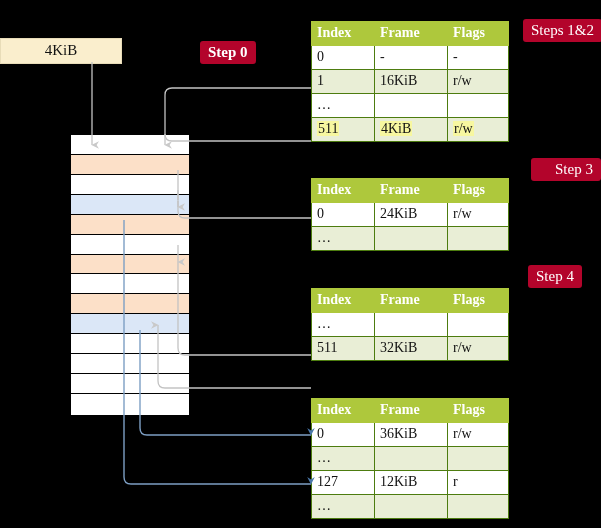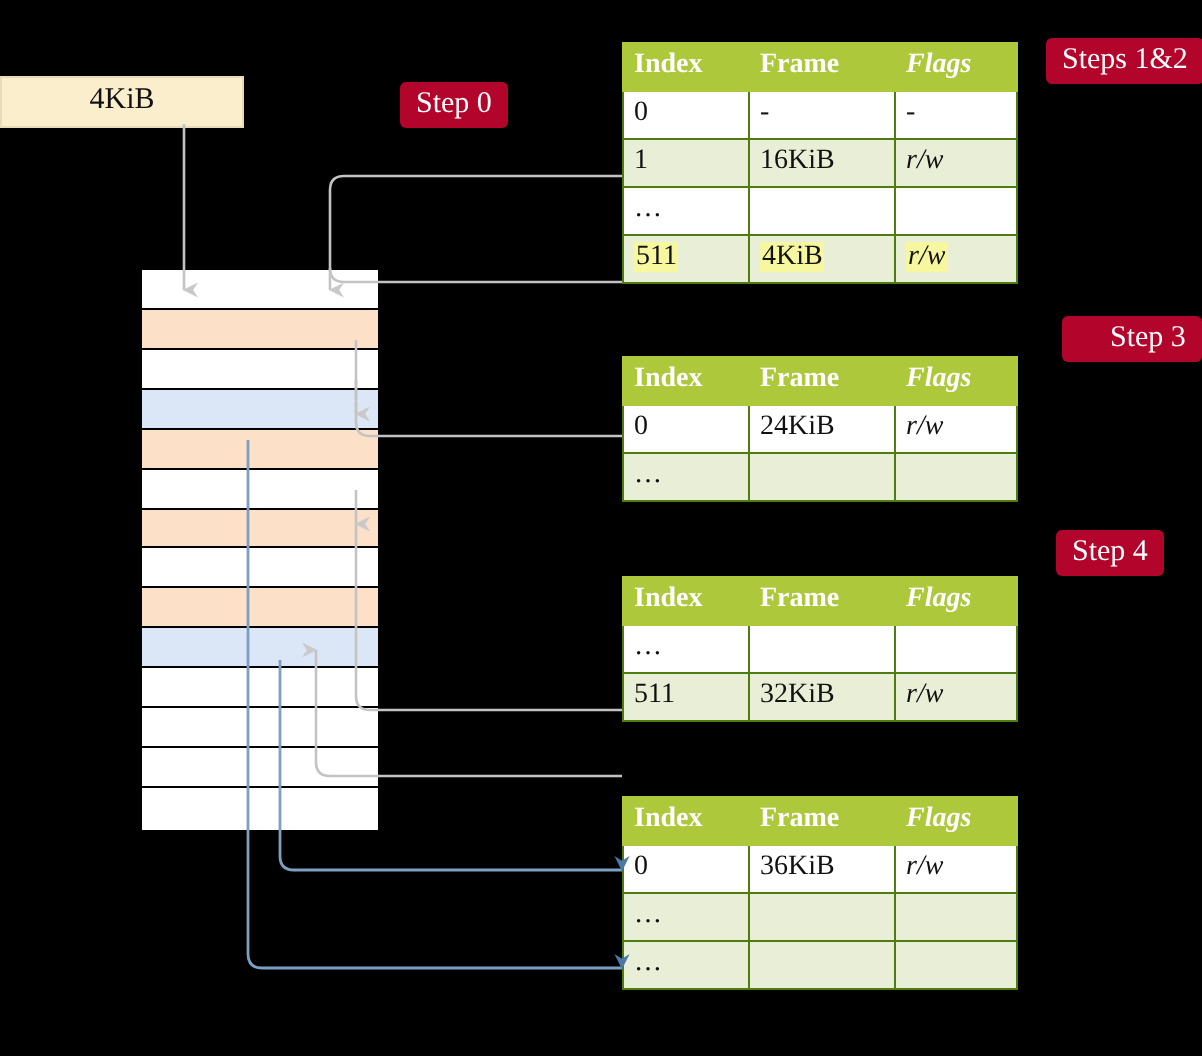--- a/index.html
+++ b/index.html
@@ -59,21 +59,21 @@
     font-weight:bold;
     font-size:14px;
     border-color:#aec83c;
   }
   .ptable th.sep{border-left:1px solid #ffffff;}
   .ptable tr.alt td{background:#e9eed6;}
   .ptable tr.plain td{background:#ffffff;}
   .hl{background:#f7f7a0;padding:0 1px;}
   .col-i{width:52px;}
   .col-f{width:62px;margin-left:20px;}
-  .col-g{width:50px;font-style:italic;}
+  .col-g{width:50px;}
 
   
   #memcol{
     position:absolute;
     left:70px;top:134px;width:120px;height:282px;
     border:1.5px solid #000;
     background:#fff;
     box-sizing:border-box;
   }
   .mrow{
@@ -97,21 +97,21 @@
 </style>
 </head>
 <body>
 
 <div id="stage">
 
   <div class="frame-box" style="left:0px;top:38px;width:120px;height:24px;">
     <span>4KiB</span>
   </div>
 
-  <div class="step-badge" style="left:188px;top:41px;"><span>Step 0</span></div>
+  <div class="step-badge" style="left:188px;top:41px;font-weight:bold;"><span>Step 0</span></div>
   <div class="step-badge" style="left:511px;top:19px;"><span>Steps 1&amp;2</span></div>
   <div class="step-badge" style="left:519px;top:158px;padding-left:24px;"><span>Step 3</span></div>
   <div class="step-badge" style="left:516px;top:265px;text-align:center;"><span>Step 4</span></div>
 
   <div id="memcol">
       <div class="mrow m-white" style="top: 0px; height: 19.9286px;"></div>
       <div class="mrow m-orange" style="top: 19.9286px; height: 19.9286px;"></div>
       <div class="mrow m-white" style="top: 39.8571px; height: 19.9286px;"></div>
       <div class="mrow m-blue" style="top: 59.7857px; height: 19.9286px;"></div>
       <div class="mrow m-orange" style="top: 79.7143px; height: 19.9286px;"></div>
@@ -211,20 +211,25 @@
         <tr class="plain">
           <td class="col-i">0</td>
           <td class="col-f">36KiB</td>
           <td class="col-g">r/w</td>
         </tr>
         <tr class="alt">
           <td class="col-i">…</td>
           <td class="col-f"></td>
           <td class="col-g"></td>
         </tr>
+        <tr class="plain">
+          <td class="col-i">127</td>
+          <td class="col-f">12KiB</td>
+          <td class="col-g">r</td>
+        </tr>
         <tr class="alt">
           <td class="col-i">…</td>
           <td class="col-f"></td>
           <td class="col-g"></td>
         </tr>
       </tbody>
     </table>
 
   <svg id="wires" viewBox="0 0 601 528">
     <defs>

